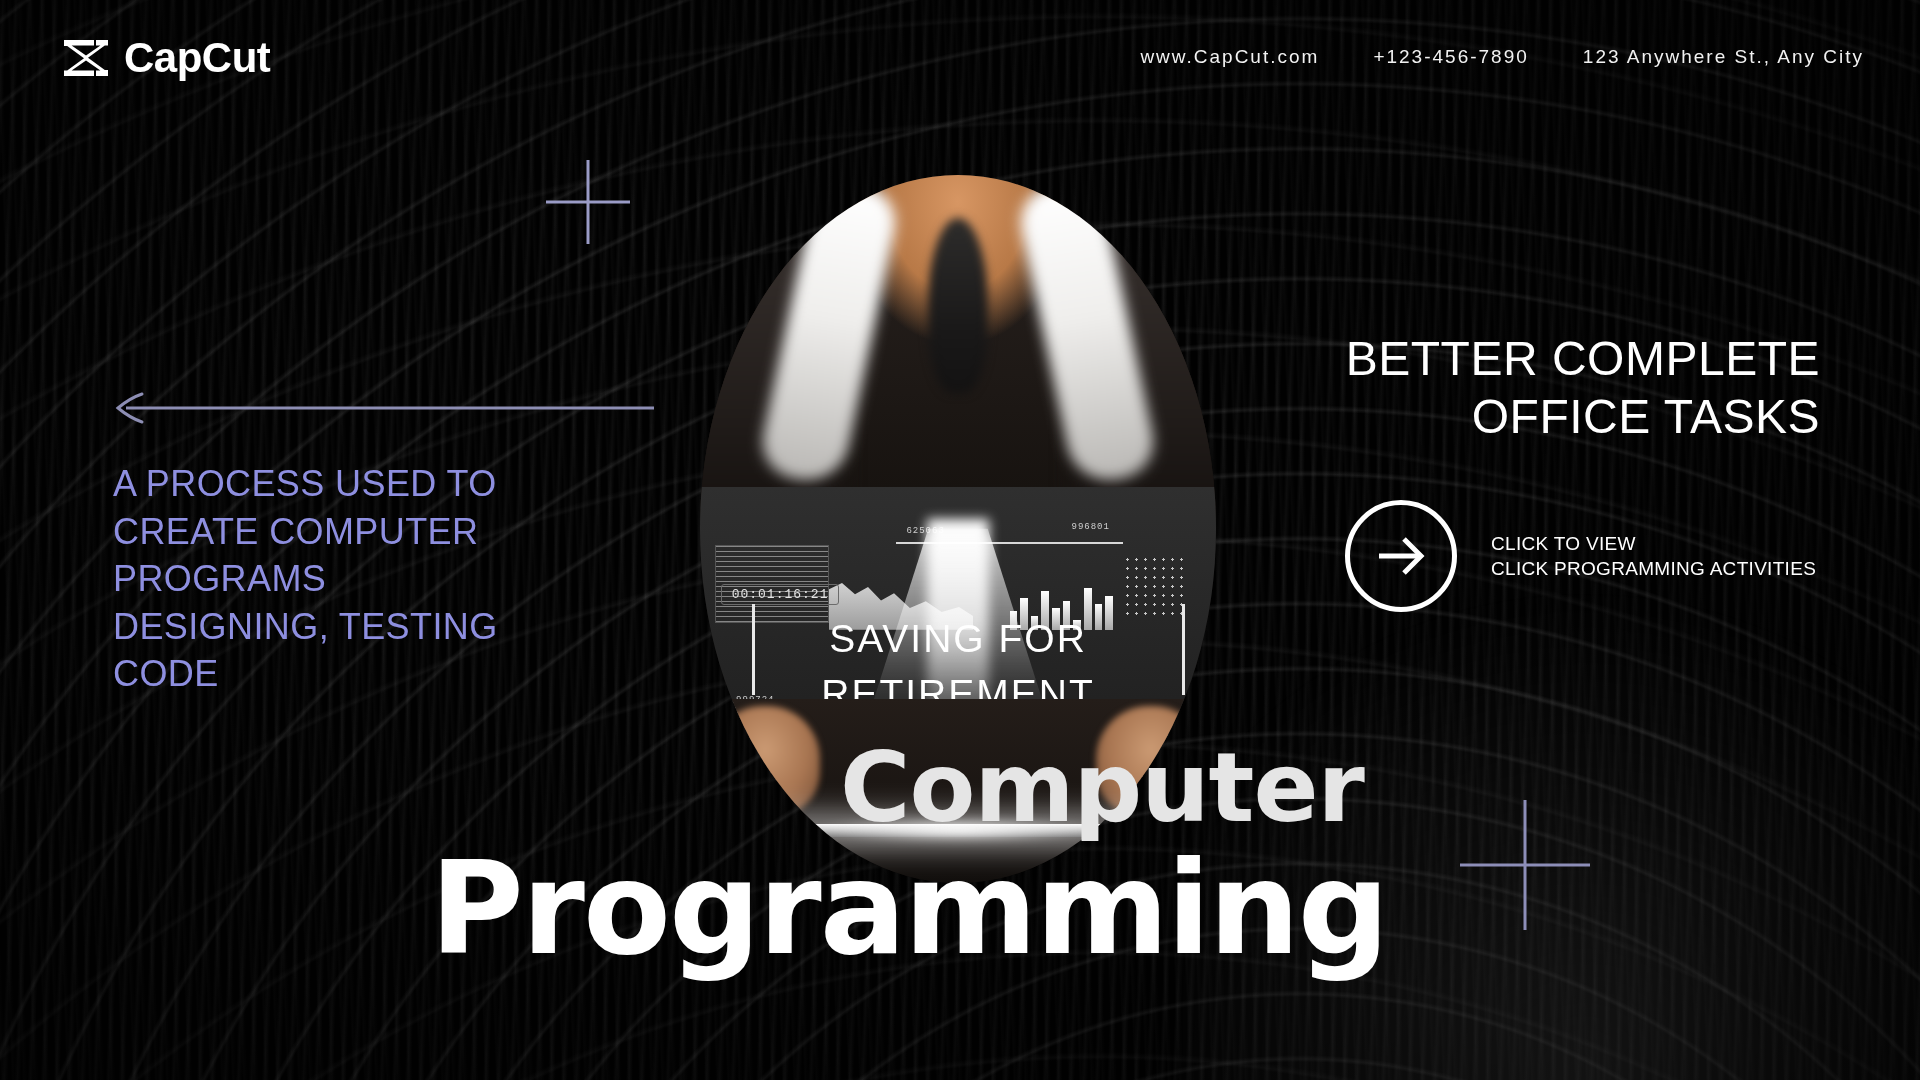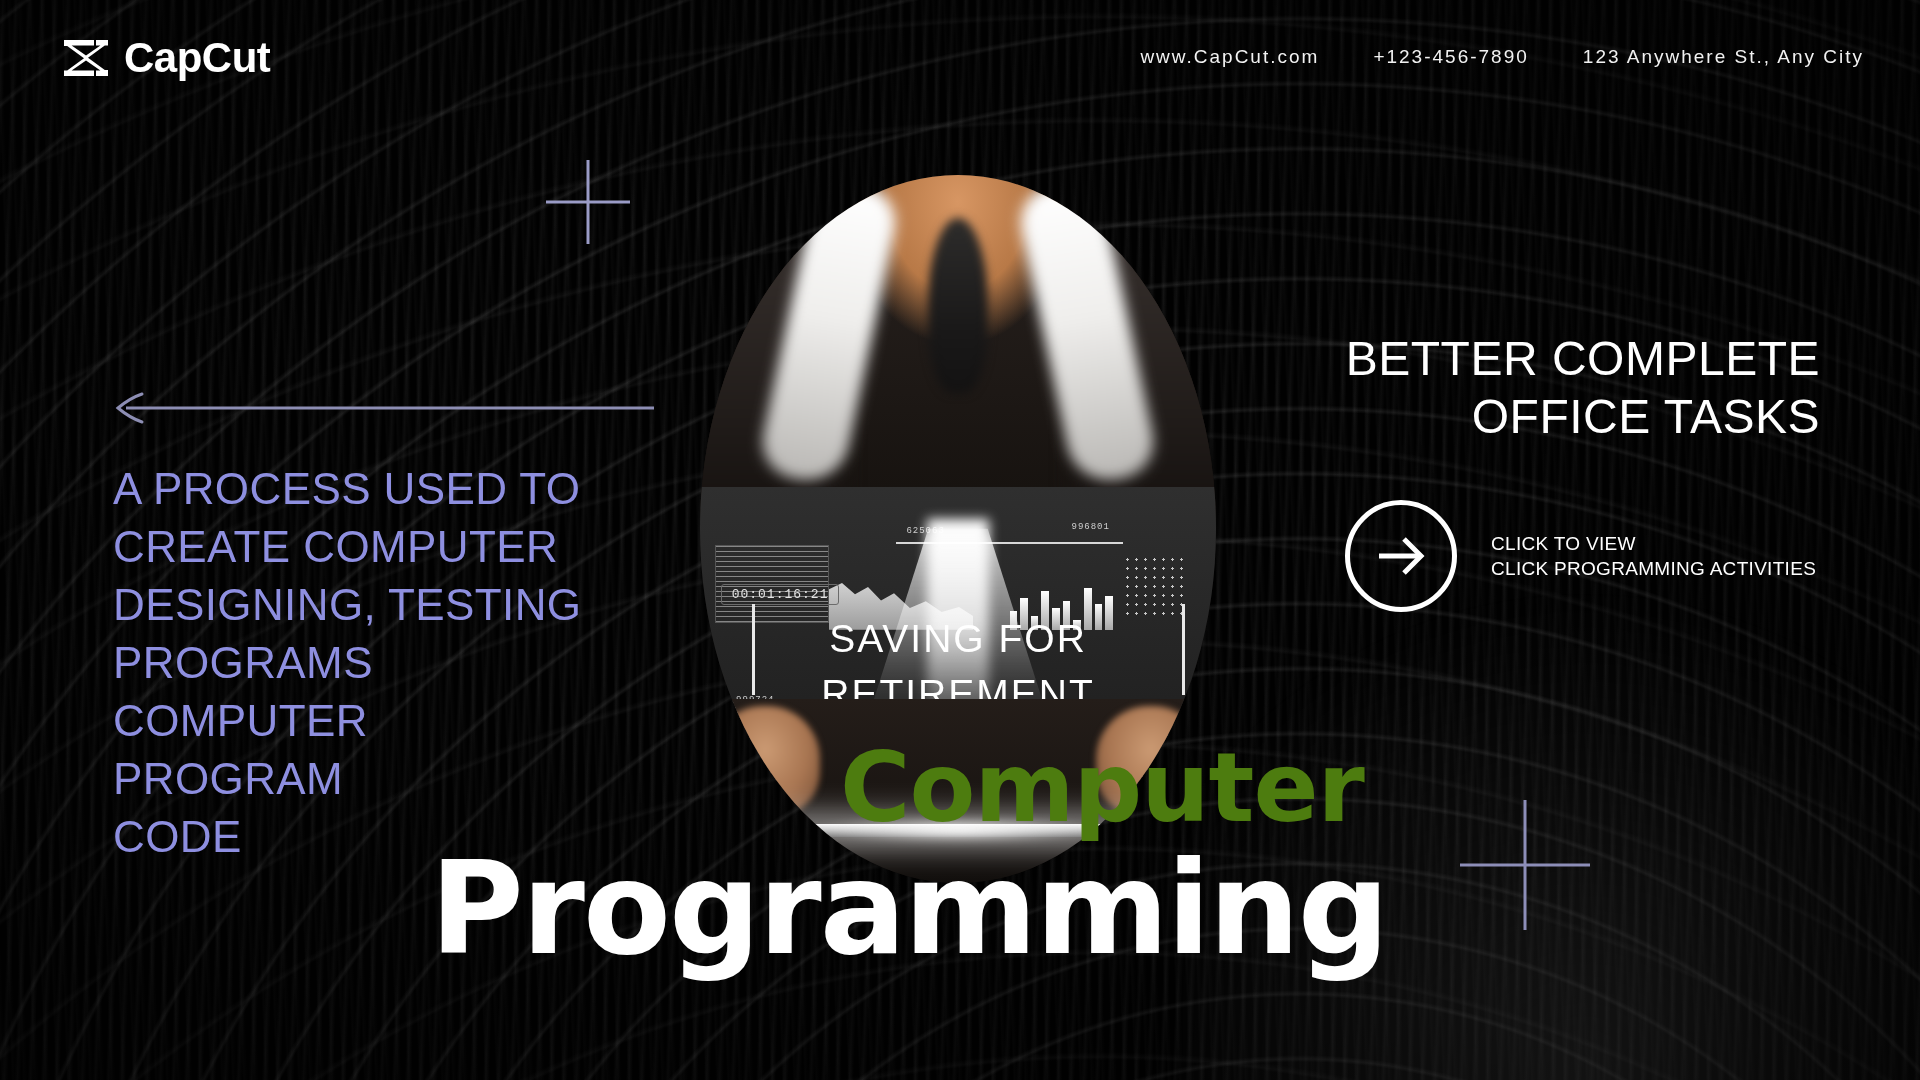--- a/index.html
+++ b/index.html
@@ -105,21 +105,21 @@
 
   
   .arrow-rule {
     position:absolute; left:112px; top:392px; width:542px; height:32px;
   }
   .purple-body {
     position:absolute;
     left:113px; top:460px;
     width:480px;
     color:#8e8fe0;
-    font-size:44px;
+    font-size:36px;
     line-height:1.32;
     letter-spacing:0.4px;
     font-weight:400;
   }
 
   
   .plus { position:absolute; }
   .plus::before, .plus::after {
     content:""; position:absolute; background:#9a9bc6;
   }
@@ -296,21 +296,21 @@
   .tablet-flare {
     position:absolute; left:22%; bottom:22%; width:56%; height:26px;
     background:radial-gradient(ellipse at 50% 50%, rgba(255,255,255,0.95) 0%, rgba(255,255,255,0.4) 40%, rgba(255,255,255,0) 72%);
     filter:blur(4px);
   }
 
   
   .title-computer {
     position:absolute;
     left:840px; top:740px;
-    color:#4d7c0f;
+    color:#e5e5e5;
     font-size:96px;
     font-weight:700;
     line-height:1;
     letter-spacing:-1px;
     font-family:"DejaVu Sans", sans-serif;
     white-space:nowrap;
   }
   .title-programming {
     position:absolute;
     left:430px; top:845px;
@@ -388,23 +388,22 @@
   <div class="arrow-rule">
     <svg width="542" height="32" viewBox="0 0 542 32" xmlns="http://www.w3.org/2000/svg">
       <path d="M542 16 H14" stroke="#8d8eb4" stroke-width="3" fill="none"></path>
       <path d="M30 2 C18 6, 12 11, 6 16 C12 21, 18 26, 30 30" stroke="#8d8eb4" stroke-width="3" fill="none" stroke-linecap="round"></path>
     </svg>
   </div>
 
   <div class="purple-body">
     <div>A PROCESS USED TO</div>
     <div>CREATE COMPUTER</div>
+    <div>PROGRAMS</div>
     <div>DESIGNING, TESTING</div>
-    <div>PROGRAMS</div>
-    <div>COMPUTER PROGRAM</div>
     <div>CODE</div>
   </div>
 
   <div class="oval">
     <div class="photo">
       <div class="suit">
         <div class="shoulder-l"></div>
         <div class="shoulder-r"></div>
         <div class="collar-l"></div>
         <div class="collar-r"></div>

